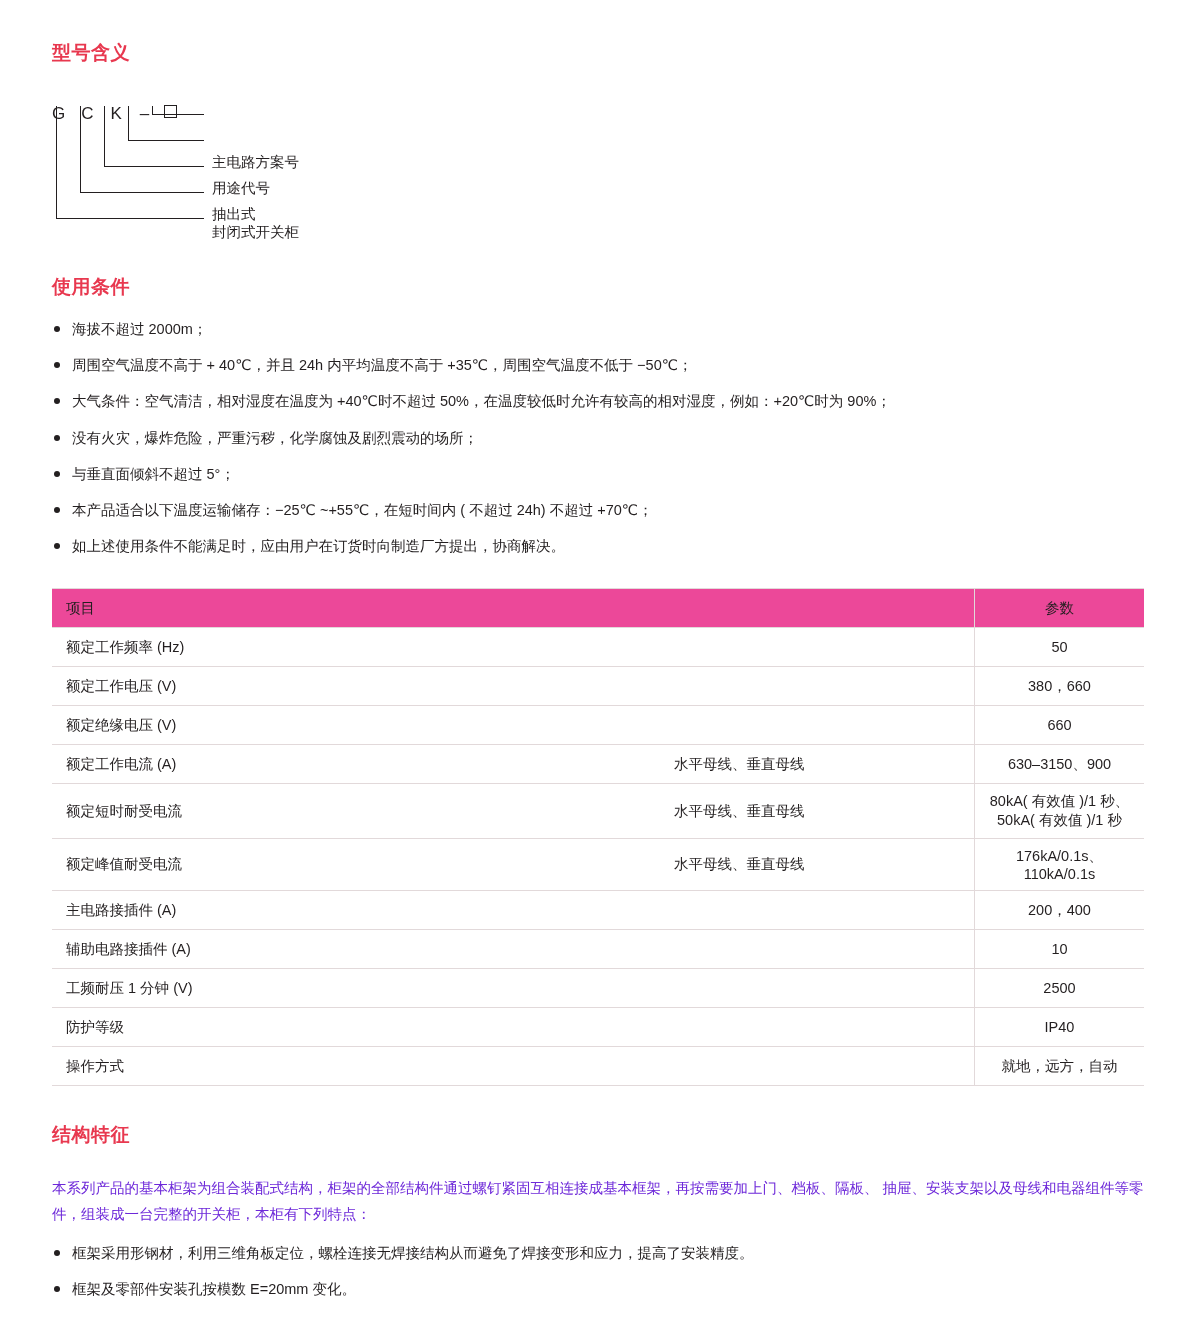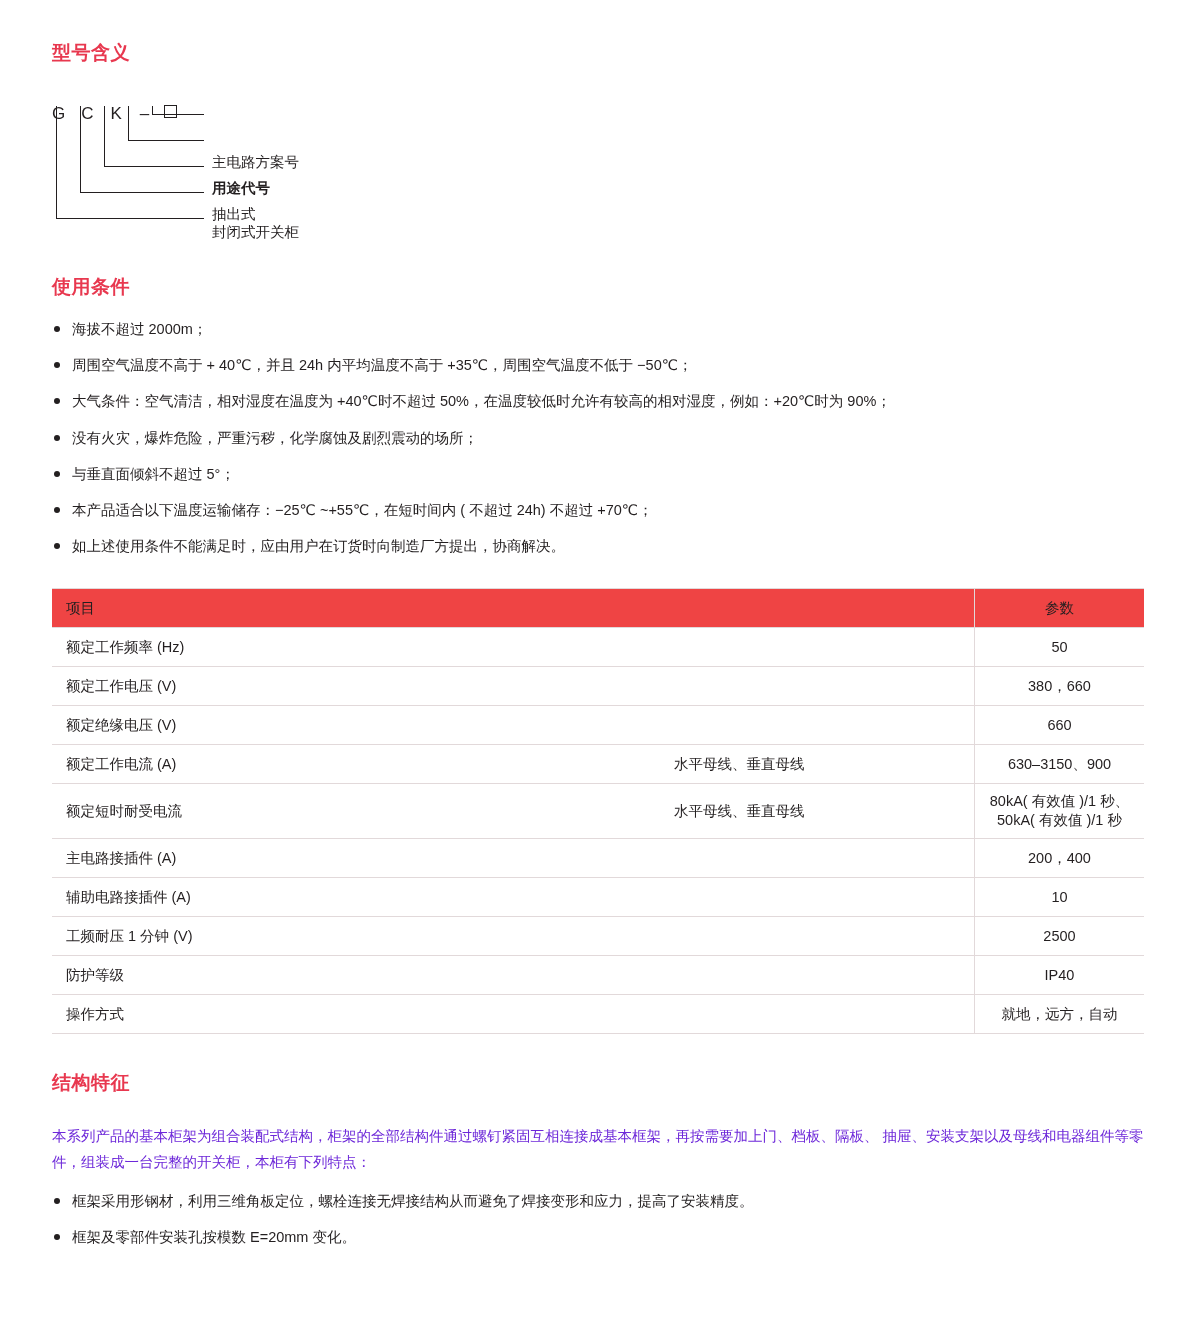--- a/index.html
+++ b/index.html
@@ -116,21 +116,21 @@
     font-size: 14.5px;
   }
   table.spec th, table.spec td {
     border-bottom: 1px solid #e2d9da;
     padding: 8px 10px;
     font-weight: normal;
     color: #231f20;
     height: 22px;
   }
   table.spec thead th {
-    background: #ef4444;
+    background: #ec4899;
     border-top: 1px solid #e2d9da;
     border-bottom: 1px solid #e2d9da;
     font-size: 14.5px;
   }
   table.spec .c-item { width: 580px; text-align: left; padding-left: 14px; }
   table.spec .c-val  { text-align: center; }
   table.spec thead th.c-item { text-align: left; padding-left: 14px; }
   table.spec .vline { border-left: 1px solid #e2d9da; }
   table.spec td.sub { padding-left: 18px; }
 
@@ -170,21 +170,21 @@
         <div class="v" style="left:100px;top:0;  height:8px;"></div>
 
         <div class="h" style="left:100px; top:8px;   width:52px;"></div>
         <div class="h" style="left:76px;  top:34px;  width:76px;"></div>
         <div class="h" style="left:52px;  top:60px;  width:100px;"></div>
         <div class="h" style="left:28px;  top:86px;  width:124px;"></div>
         <div class="h" style="left:4px;   top:112px; width:148px;"></div>
       </div>
 
       <div class="leader-label" style="left:160px; top:18px;">主电路方案号</div>
-      <div class="leader-label" style="left:160px; top:44px;font-weight:bold;">用途代号</div>
+      <div class="leader-label" style="left:160px; top:44px;">用途代号</div>
       <div class="leader-label" style="left:160px; top:70px;">抽出式</div>
       <div class="leader-label" style="left:160px; top:88px;">封闭式开关柜</div>
     </div>
   </section>
 
   <section class="cond-block">
     <h2 class="section-title">使用条件</h2>
     <ul class="bullets">
       <li>海拔不超过 2000m；</li>
       <li>周围空气温度不高于 + 40℃，并且 24h 内平均温度不高于 +35℃，周围空气温度不低于 −50℃；</li>
@@ -222,20 +222,25 @@
           <td class="c-item" style="width:290px;">额定工作电流 (A)</td>
           <td class="sub" style="width:290px;">水平母线、垂直母线</td>
           <td class="c-val vline">630–3150、900</td>
         </tr>
         <tr>
           <td class="c-item">额定短时耐受电流</td>
           <td class="sub">水平母线、垂直母线</td>
           <td class="c-val vline">80kA( 有效值 )/1 秒、50kA( 有效值 )/1 秒</td>
         </tr>
         <tr>
+          <td class="c-item">额定峰值耐受电流</td>
+          <td class="sub">水平母线、垂直母线</td>
+          <td class="c-val vline">176kA/0.1s、110kA/0.1s</td>
+        </tr>
+        <tr>
           <td class="c-item" colspan="2">主电路接插件 (A)</td>
           <td class="c-val vline">200，400</td>
         </tr>
         <tr>
           <td class="c-item" colspan="2">辅助电路接插件 (A)</td>
           <td class="c-val vline">10</td>
         </tr>
         <tr>
           <td class="c-item" colspan="2">工频耐压 1 分钟 (V)</td>
           <td class="c-val vline">2500</td>

